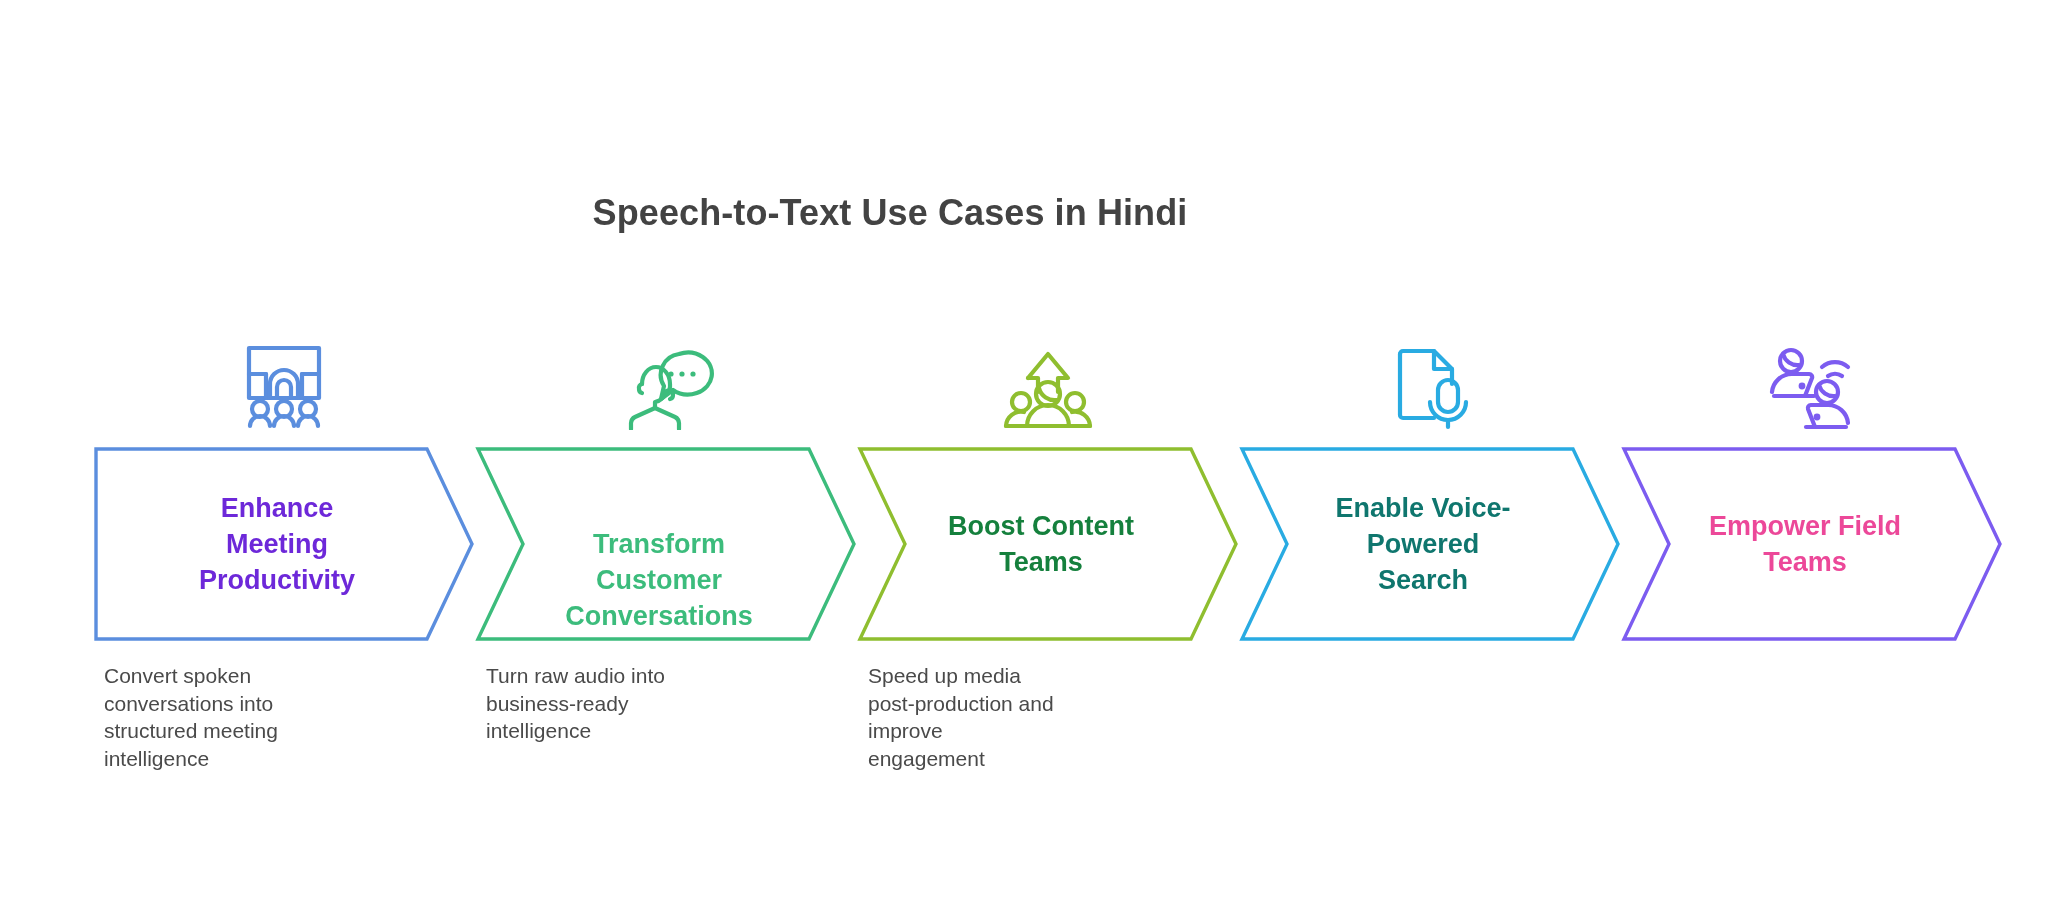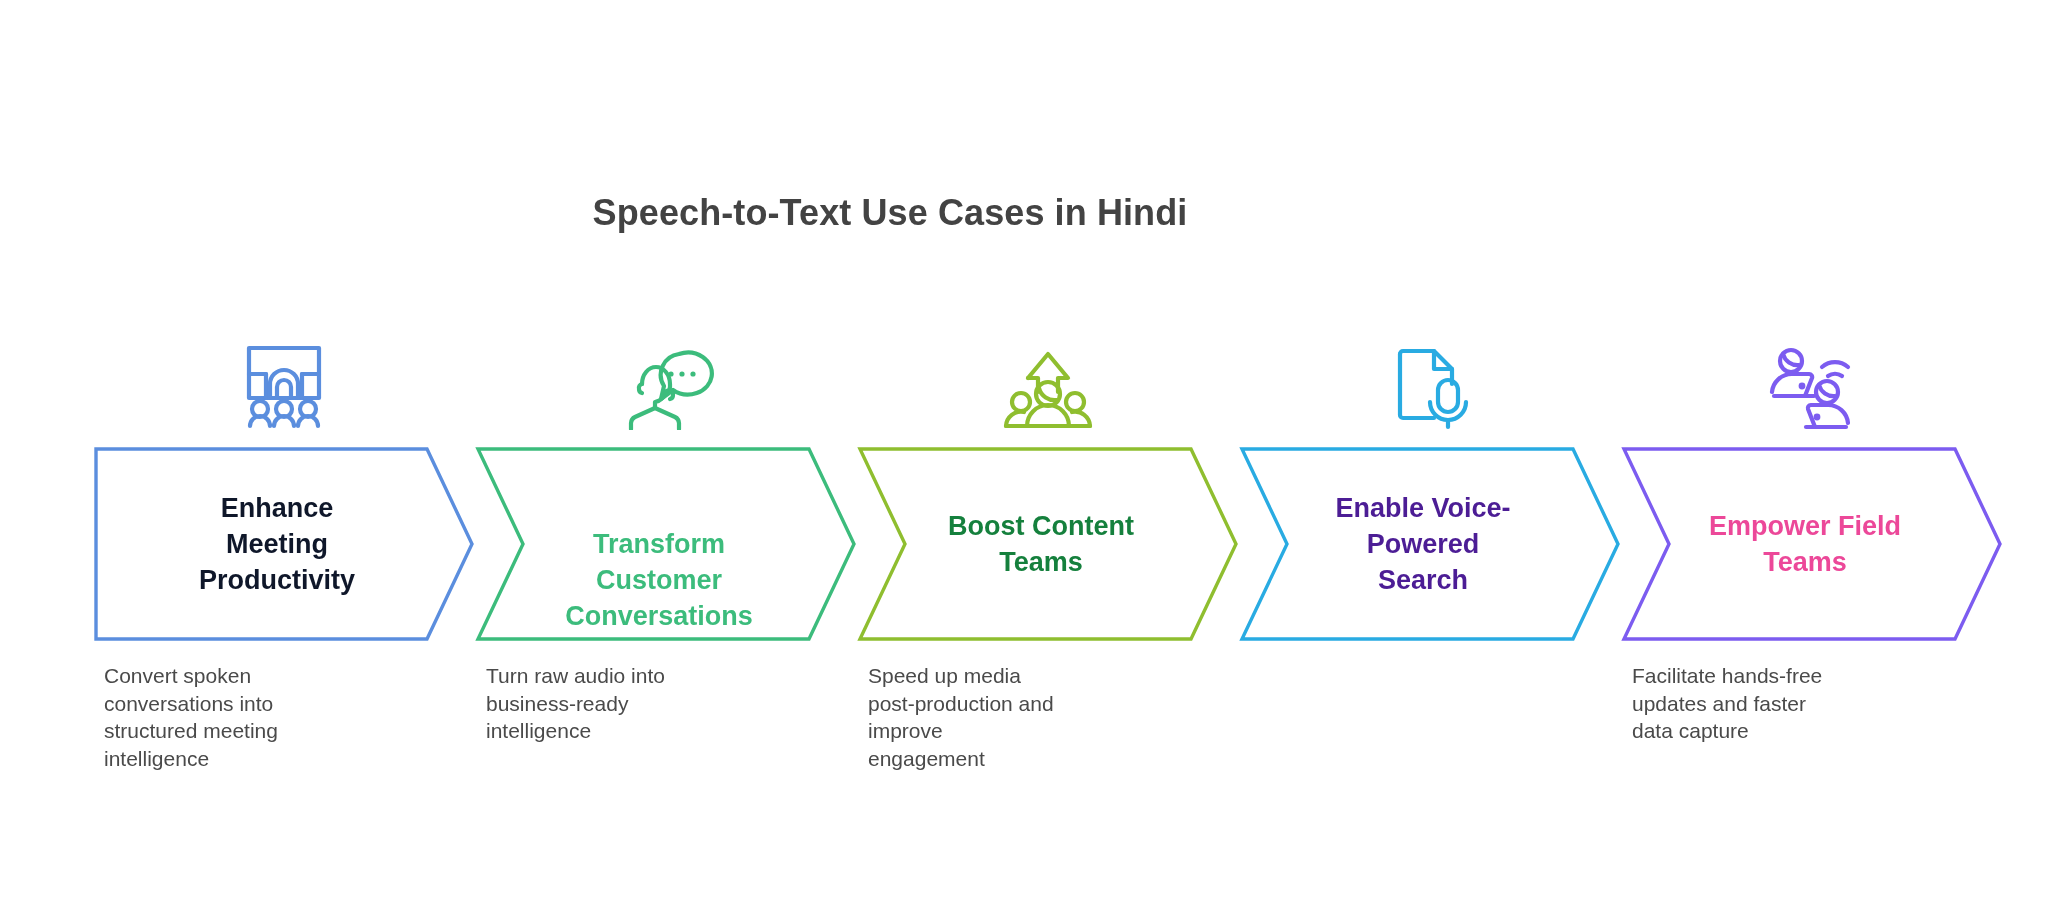--- a/index.html
+++ b/index.html
@@ -139,21 +139,21 @@
           <path d="M14 82 a10 10 0 0 1 20 0"></path>
           <path d="M38 82 a10 10 0 0 1 20 0"></path>
           <path d="M62 82 a10 10 0 0 1 20 0"></path>
         </svg>
       </div>
       <div class="step-chevron">
         <svg width="380" height="194" viewBox="0 0 380 194">
           <path d="M2 2 H333 L378 97 L333 192 H2 Z" fill="none" stroke="#5b8ede" stroke-width="3.4" stroke-linejoin="miter"></path>
         </svg>
       </div>
-      <div class="step-label" style="color:#0f172a;">Enhance
+      <div class="step-label" style="color:#6d28d9;">Enhance
 Meeting
 Productivity</div>
       <div class="step-caption">Convert spoken
 conversations into
 structured meeting
 intelligence</div>
     </div>
 
     <div class="step step-2">
       <div class="step-icon">
@@ -219,21 +219,21 @@
           <rect x="56" y="36" width="20" height="32" rx="10"></rect>
           <path d="M48 58 a18 18 0 0 0 36 0"></path>
           <path d="M66 76 V83"></path>
         </svg>
       </div>
       <div class="step-chevron">
         <svg width="380" height="194" viewBox="0 0 380 194">
           <path d="M2 2 H333 L378 97 L333 192 H2 L47 97 Z" fill="none" stroke="#29abe2" stroke-width="3.4" stroke-linejoin="miter"></path>
         </svg>
       </div>
-      <div class="step-label" style="color:#4c1d95;">Enable Voice-
+      <div class="step-label" style="color:#0f766e;">Enable Voice-
 Powered
 Search</div>
     </div>
 
     <div class="step step-5">
       <div class="step-icon">
         <svg width="96" height="86" viewBox="0 0 96 86" fill="none" stroke="#7c5cf0" stroke-width="4.2" stroke-linecap="round" stroke-linejoin="round">
           <circle cx="27" cy="17" r="11"></circle>
           <path d="M19 10 a15 15 0 0 0 16 11"></path>
           <path d="M8 48 a20 20 0 0 1 20 -18 h17 a3 3 0 0 1 3 4 l-7 18 H14"></path>
@@ -248,19 +248,16 @@
           <circle cx="53" cy="73" r="3.4" fill="#7c5cf0" stroke="none"></circle>
         </svg>
       </div>
       <div class="step-chevron">
         <svg width="380" height="194" viewBox="0 0 380 194">
           <path d="M2 2 H333 L378 97 L333 192 H2 L47 97 Z" fill="none" stroke="#7c5cf0" stroke-width="3.4" stroke-linejoin="miter"></path>
         </svg>
       </div>
       <div class="step-label" style="color:#ec4899;">Empower Field
 Teams</div>
-      <div class="step-caption">Facilitate hands-free
-updates and faster
-data capture</div>
     </div>
 
   </div>
 </div>
 
 </body></html>

